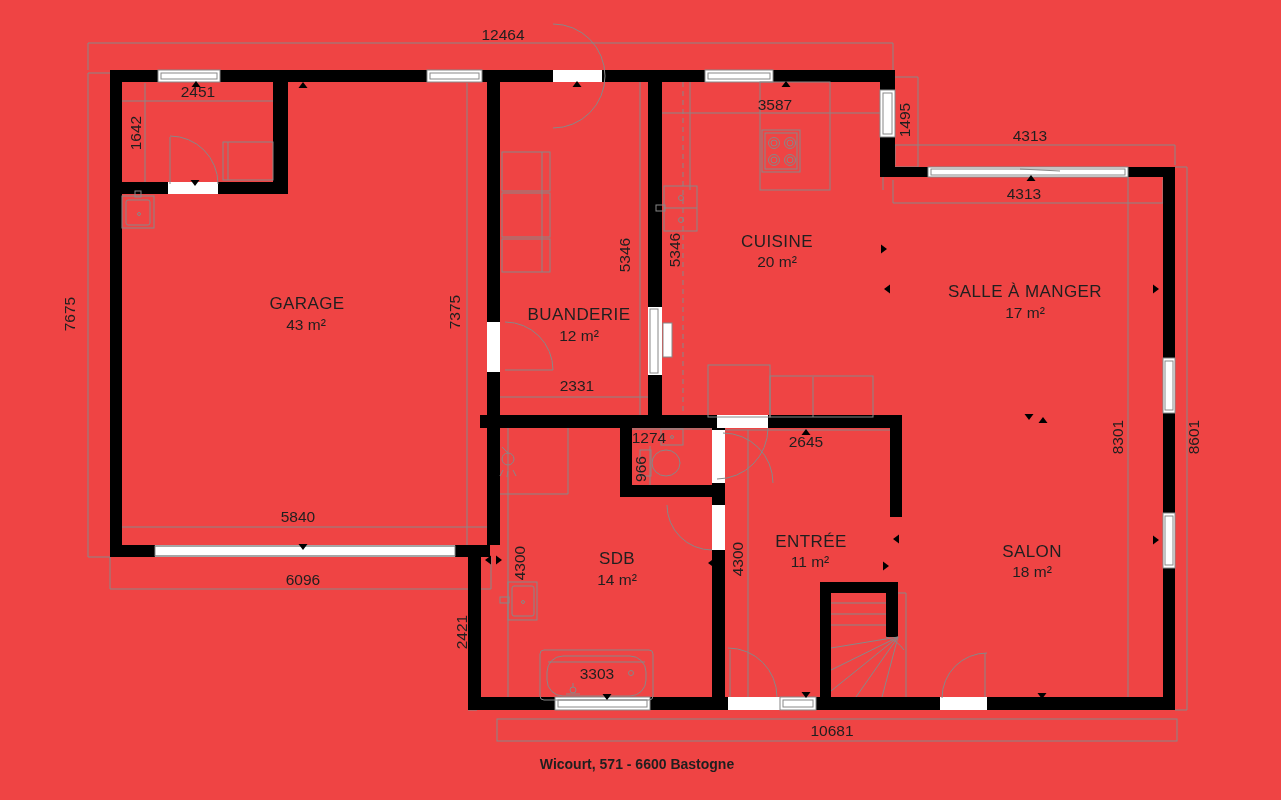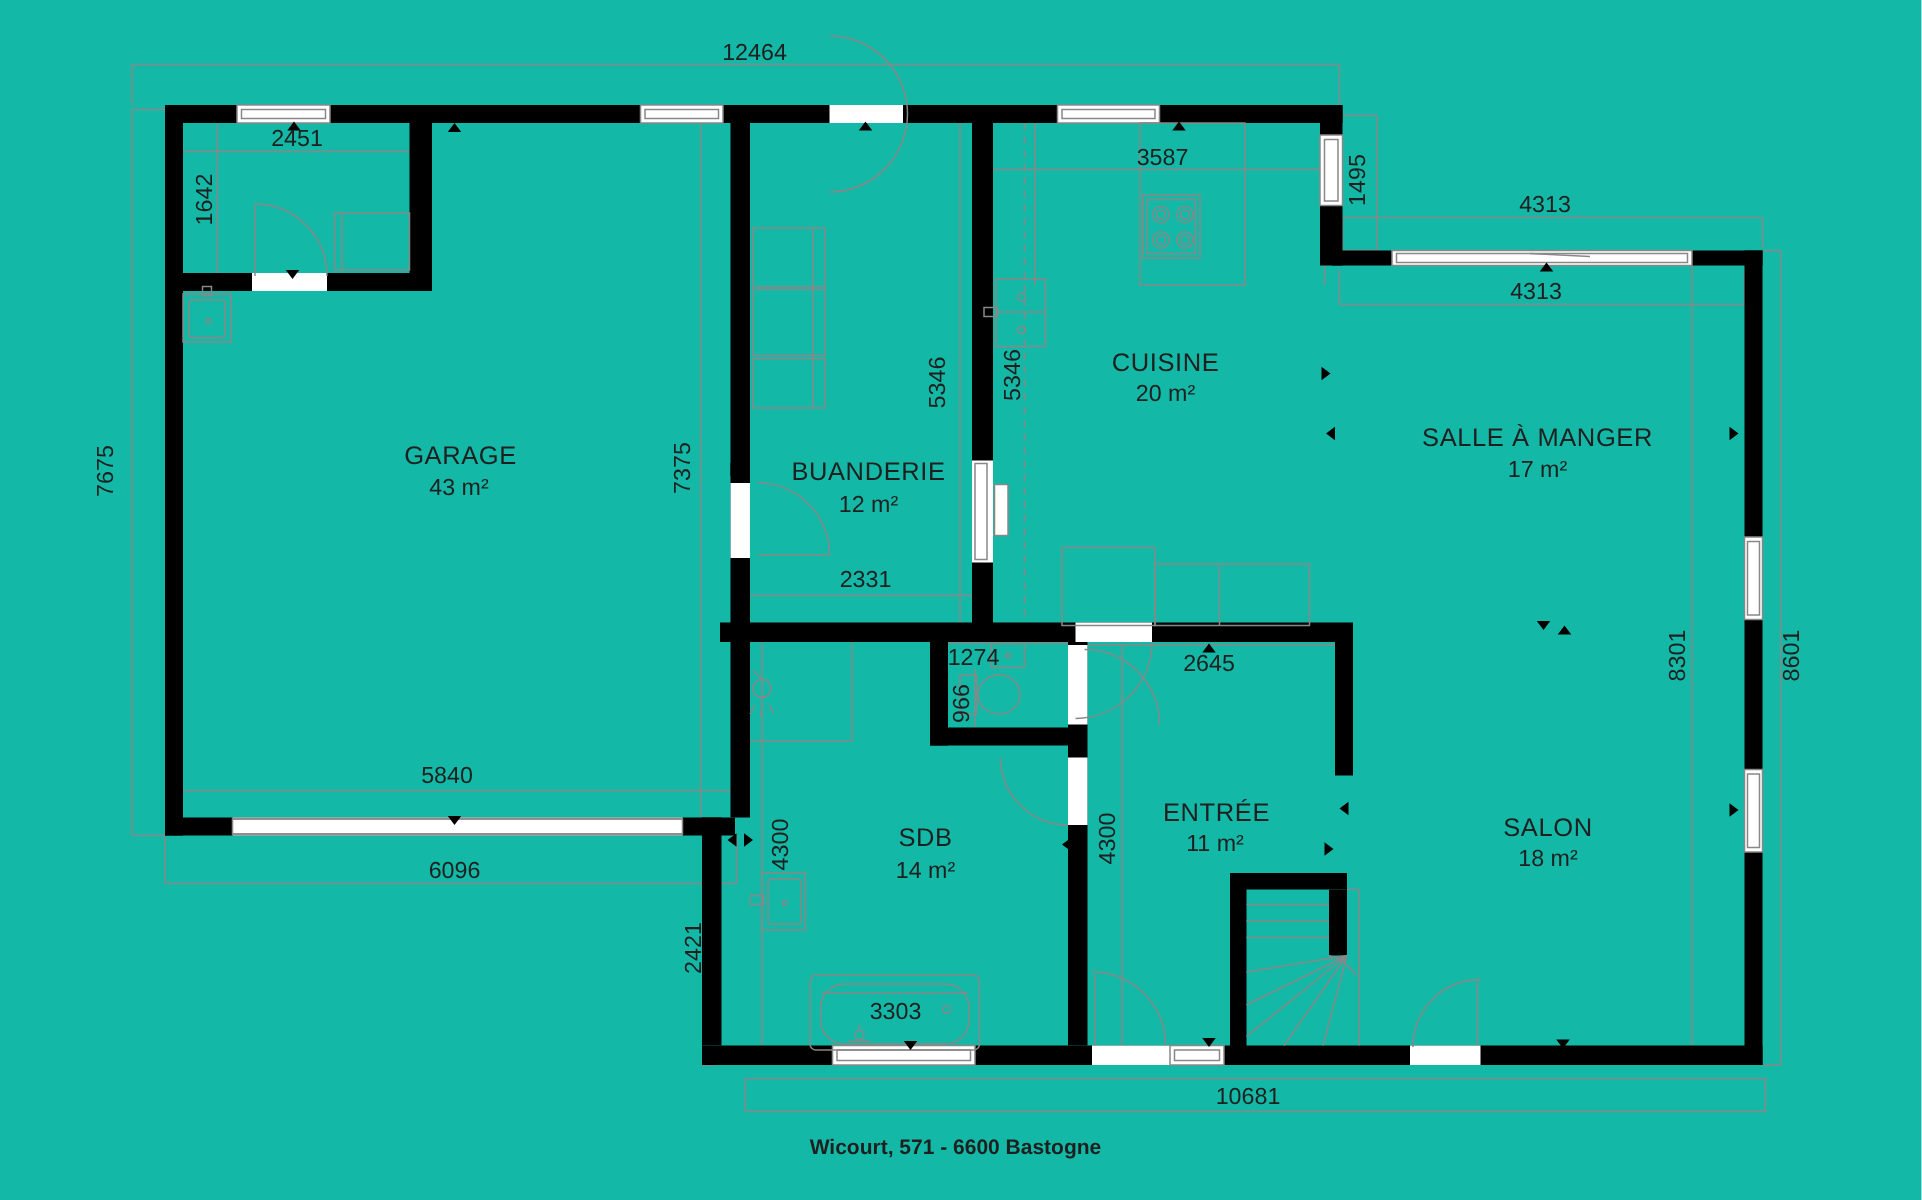--- a/index.html
+++ b/index.html
@@ -1,16 +1,16 @@
 <!DOCTYPE html>
 <html><head>
 <meta charset="utf-8">
 <style>
   html,body{margin:0;padding:0;background:#ffffff;}
-  #stage{position:relative;width:1281px;height:800px;background:#14b8a6;overflow:hidden;
+  #stage{position:relative;width:1281px;height:800px;background:#ef4444;overflow:hidden;
          font-family:"Liberation Sans", sans-serif;}
   svg{position:absolute;left:0;top:0;}
   text{fill:#1f1f1f;}
   .dim{font-size:15.5px;}
   .room{font-size:17px;letter-spacing:.4px;}
   .area{font-size:15.5px;}
   .caption{font-size:14px;font-weight:bold;}
 </style>
 </head>
 <body>

